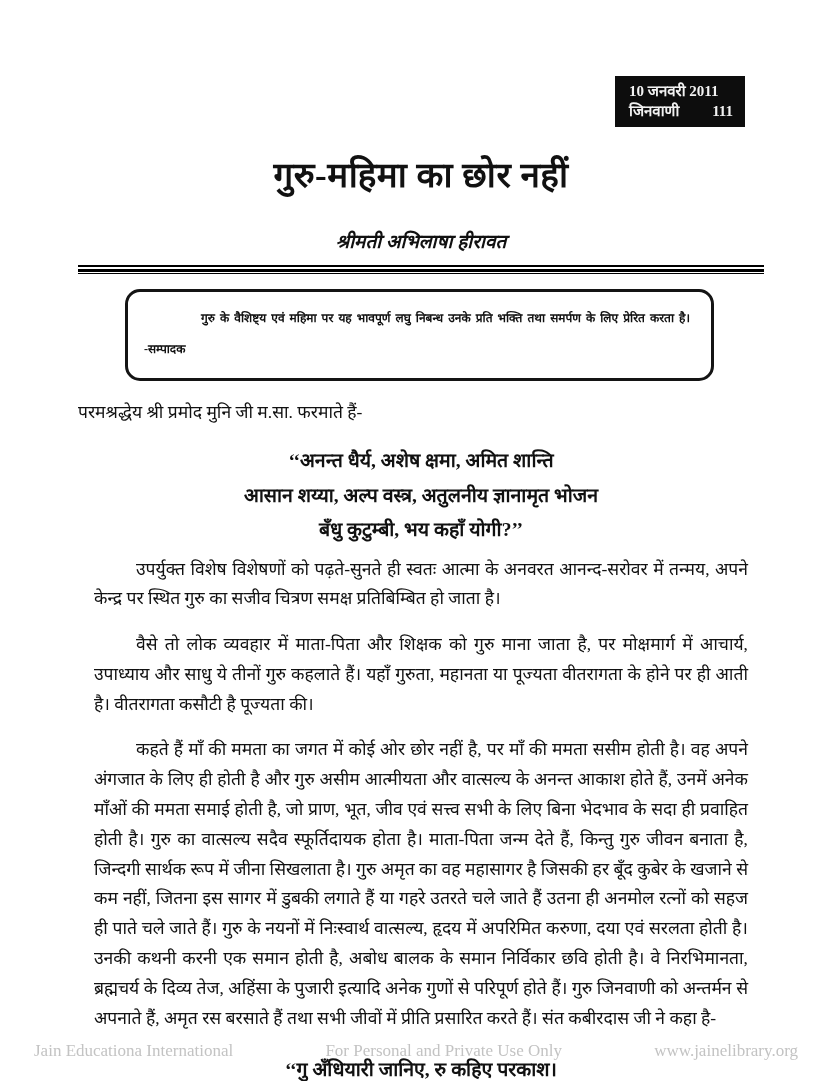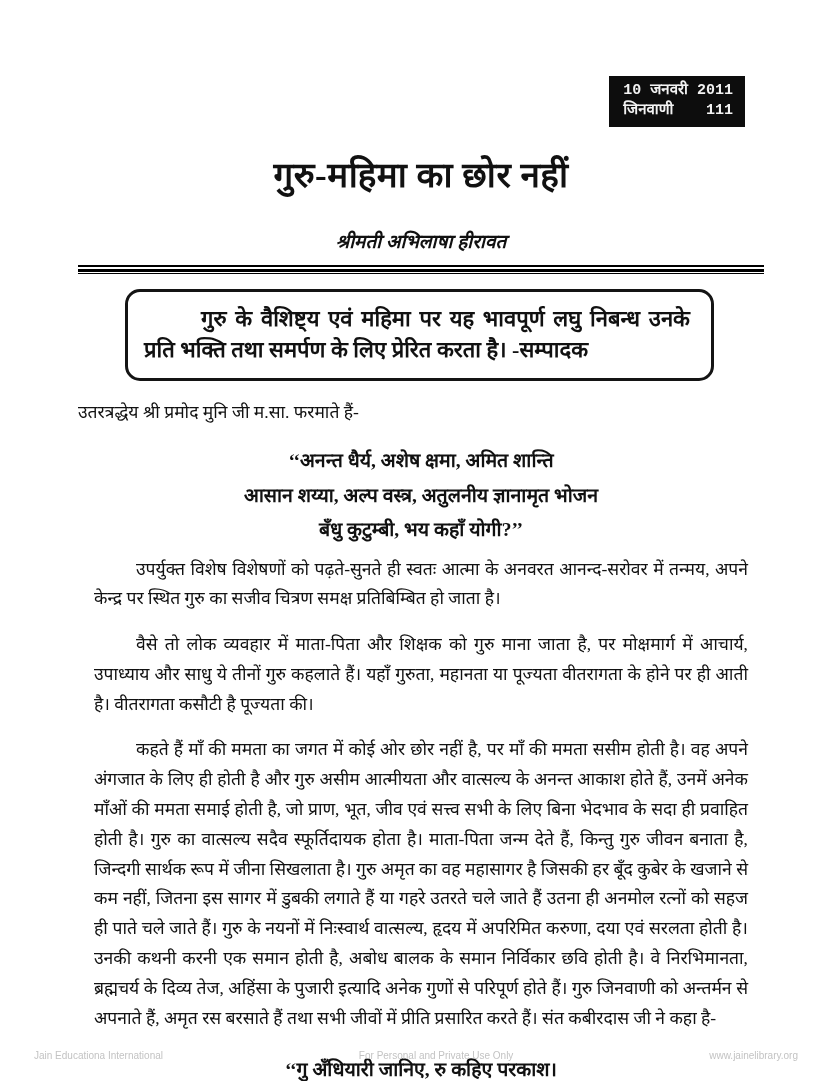--- a/index.html
+++ b/index.html
@@ -22,21 +22,21 @@
 
   
   .badge {
     position: absolute;
     top: 76px;
     right: 83px;
     background: #0d0d0d;
     color: #f2f2f2;
     padding: 5px 12px 6px 14px;
     min-width: 104px;
-    font-family: Liberation Mono, monospace;
+    font-family: Liberation Serif, serif;
     font-weight: bold;
     font-size: 15px;
     line-height: 20px;
     text-align: left;
   }
   .badge .badge-row2 {
     display: flex;
     justify-content: space-between;
     gap: 4px;
     text-align: right;
@@ -66,21 +66,21 @@
     padding: 2px 0 1px 0;
   }
   .rule-mid { height: 3px; background: #000; }
 
   
   .note-box {
     margin: 15px 50px 0 47px;
     border: 3px solid #141414;
     border-radius: 15px;
     padding: 11px 21px 13px 16px;
-    font-size: 22px;
+    font-size: 12px;
     line-height: 31px;
     font-weight: 600;
     text-align: justify;
   }
   .note-box p { margin: 0; text-indent: 57px; }
   .note-signature { font-weight: 800; white-space: nowrap; }
 
   
   .intro {
     margin-top: 17px;
@@ -113,22 +113,22 @@
   
   .footer {
     position: absolute;
     left: 0;
     right: 0;
     bottom: 20px;
     display: flex;
     justify-content: space-between;
     align-items: baseline;
     padding: 0 30px 0 34px;
-    font-family: Liberation Sans, sans-serif;
-    font-size: 10px;
+    font-family: Liberation Serif, serif;
+    font-size: 17px;
     color: #c3c3c3;
   }
 </style>
 </head>
 <body>
 
 <div class="page">
 
   <div class="badge">
     <div class="badge-row1">10 जनवरी 2011</div>
@@ -143,21 +143,21 @@
   <div class="author">श्रीमती अभिलाषा हीरावत</div>
 
   <div class="rule">
     <div class="rule-mid"></div>
   </div>
 
   <div class="note-box">
     <p><span>गुरु के वैशिष्ट्य एवं महिमा पर यह भावपूर्ण लघु निबन्ध उनके प्रति भक्ति तथा समर्पण के लिए प्रेरित करता है। </span><span class="note-signature">-सम्पादक</span></p>
   </div>
 
-  <div class="intro">उतरत्रद्धेय श्री प्रमोद मुनि जी म.सा. फरमाते हैं-</div>
+  <div class="intro">परमश्रद्धेय श्री प्रमोद मुनि जी म.सा. फरमाते हैं-</div>
 
   <div class="verse">
     <div>‘‘अनन्त धैर्य, अशेष क्षमा, अमित शान्ति</div>
     <div>आसान शय्या, अल्प वस्त्र, अतुलनीय ज्ञानामृत भोजन</div>
     <div>बँधु कुटुम्बी, भय कहाँ योगी?’’</div>
   </div>
 
   <p class="body-para first">उपर्युक्त विशेष विशेषणों को पढ़ते-सुनते ही स्वतः आत्मा के अनवरत आनन्द-सरोवर में तन्मय, अपने केन्द्र पर स्थित गुरु का सजीव चित्रण समक्ष प्रतिबिम्बित हो जाता है।</p>
   <p class="body-para">वैसे तो लोक व्यवहार में माता-पिता और शिक्षक को गुरु माना जाता है, पर मोक्षमार्ग में आचार्य, उपाध्याय और साधु ये तीनों गुरु कहलाते हैं। यहाँ गुरुता, महानता या पूज्यता वीतरागता के होने पर ही आती है। वीतरागता कसौटी है पूज्यता की।</p>
   <p class="body-para">कहते हैं माँ की ममता का जगत में कोई ओर छोर नहीं है, पर माँ की ममता ससीम होती है। वह अपने अंगजात के लिए ही होती है और गुरु असीम आत्मीयता और वात्सल्य के अनन्त आकाश होते हैं, उनमें अनेक माँओं की ममता समाई होती है, जो प्राण, भूत, जीव एवं सत्त्व सभी के लिए बिना भेदभाव के सदा ही प्रवाहित होती है। गुरु का वात्सल्य सदैव स्फूर्तिदायक होता है। माता-पिता जन्म देते हैं, किन्तु गुरु जीवन बनाता है, जिन्दगी सार्थक रूप में जीना सिखलाता है। गुरु अमृत का वह महासागर है जिसकी हर बूँद कुबेर के खजाने से कम नहीं, जितना इस सागर में डुबकी लगाते हैं या गहरे उतरते चले जाते हैं उतना ही अनमोल रत्नों को सहज ही पाते चले जाते हैं। गुरु के नयनों में निःस्वार्थ वात्सल्य, हृदय में अपरिमित करुणा, दया एवं सरलता होती है। उनकी कथनी करनी एक समान होती है, अबोध बालक के समान निर्विकार छवि होती है। वे निरभिमानता, ब्रह्मचर्य के दिव्य तेज, अहिंसा के पुजारी इत्यादि अनेक गुणों से परिपूर्ण होते हैं। गुरु जिनवाणी को अन्तर्मन से अपनाते हैं, अमृत रस बरसाते हैं तथा सभी जीवों में प्रीति प्रसारित करते हैं। संत कबीरदास जी ने कहा है-</p>

